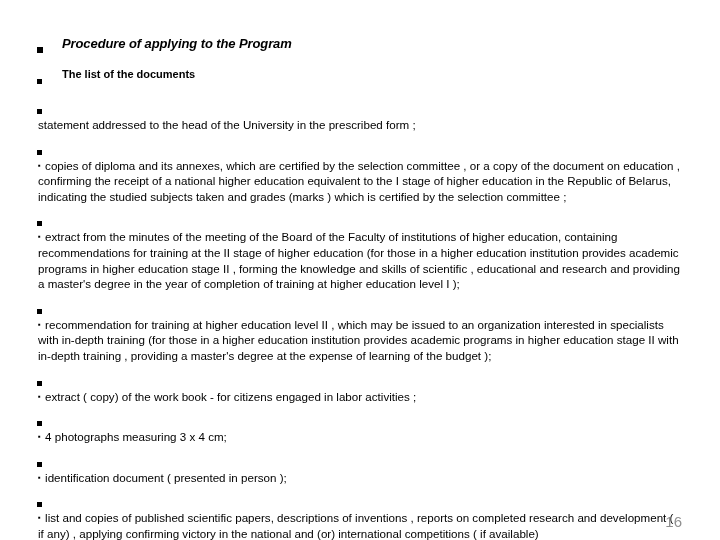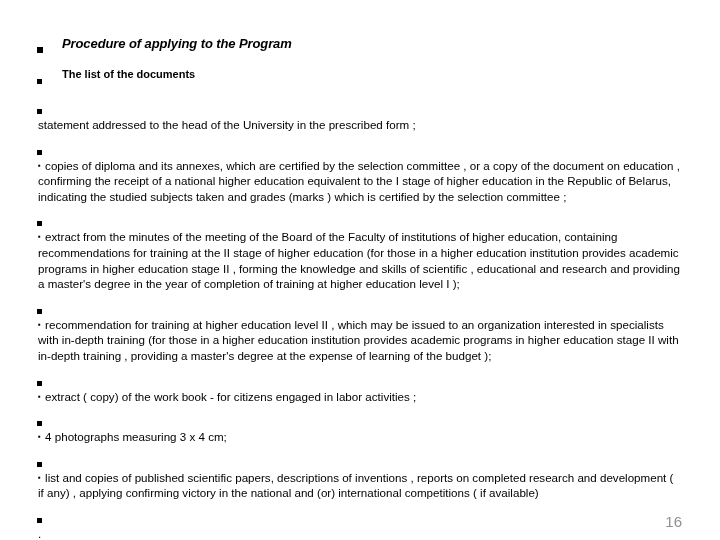--- a/index.html
+++ b/index.html
@@ -158,20 +158,24 @@
       <span class="marker"><span class="sq"></span></span>
       <span class="text"><span class="inner-bullet">▪</span> <span>extract ( copy) of the work book - for citizens engaged in labor activities ;</span></span>
     </div>
 
     <div class="row lvl-item">
       <span class="marker"><span class="sq"></span></span>
       <span class="text"><span class="inner-bullet">▪</span> <span>4 photographs measuring 3 x 4 cm;</span></span>
     </div>
 
 
+    <div class="row lvl-item">
+      <span class="marker"><span class="sq"></span></span>
+      <span class="text"><span class="inner-bullet">▪</span> <span>identification document ( presented in person );</span></span>
+    </div>
 
     <div class="row lvl-item">
       <span class="marker"><span class="sq"></span></span>
       <span class="text"><span class="inner-bullet">▪</span> <span>list and copies of published scientific papers, descriptions of inventions , reports on completed research and development ( if any) , applying confirming victory in the national and (or) international competitions ( if available)</span></span>
     </div>
 
 
     <div class="row lvl-item">
       <span class="marker"><span class="sq"></span></span>
       <span class="text">.</span>

